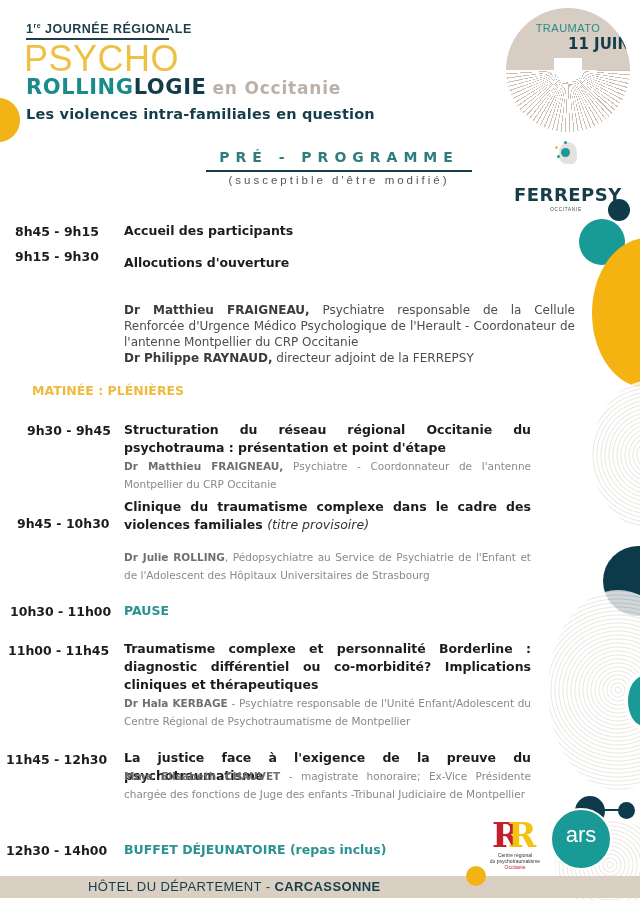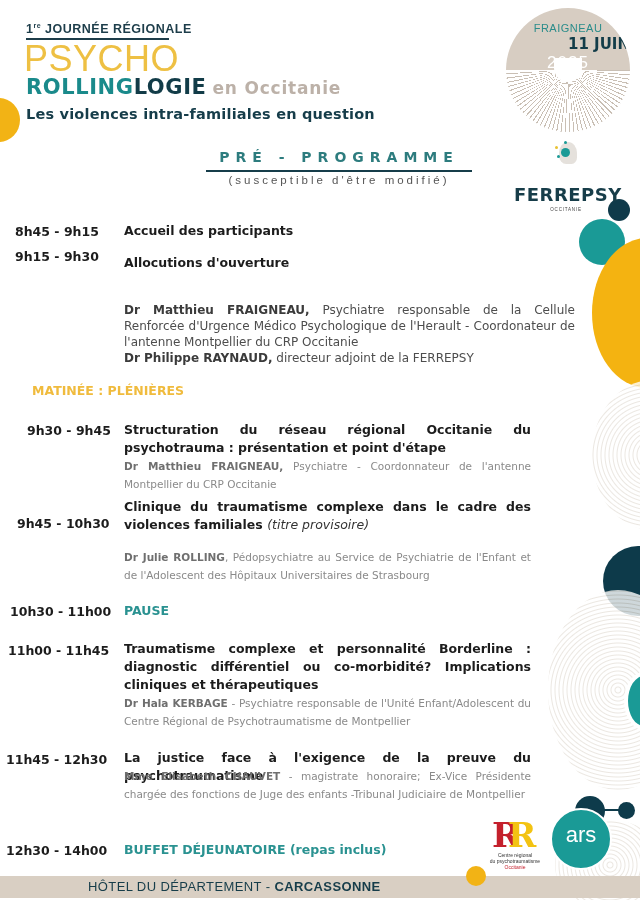--- a/index.html
+++ b/index.html
@@ -106,23 +106,22 @@
 <div class="hdr-sup"><span>1</span><sup>re</sup> <span>JOURNÉE RÉGIONALE</span></div>
 <div class="hdr-rule"></div>
 <div class="hdr-psycho">PSYCHO</div>
 <div class="hdr-trauma"><span class="t1">ROLLING</span><span class="t2">LOGIE</span><span class="t3">en Occitanie</span></div>
 <div class="hdr-subtitle">Les violences intra-familiales en question</div>
 
 <div class="date-badge">
   <div class="date-top"></div>
   <div class="date-bottom"></div>
   <div class="date-notch"></div>
-  <div class="date-day">FRAIGNEAU</div>
+  <div class="date-day">TRAUMATO</div>
   <div class="date-date">11 JUIN</div>
-  <div class="date-year">2025</div>
 </div>
 
 <div class="ferrepsy">
   <div class="ferrepsy-icon">
     <div class="head"></div>
       <div class="core"></div>
       <div class="sp1"></div>
       <div class="sp2"></div>
       <div class="sp3"></div>
   </div>

